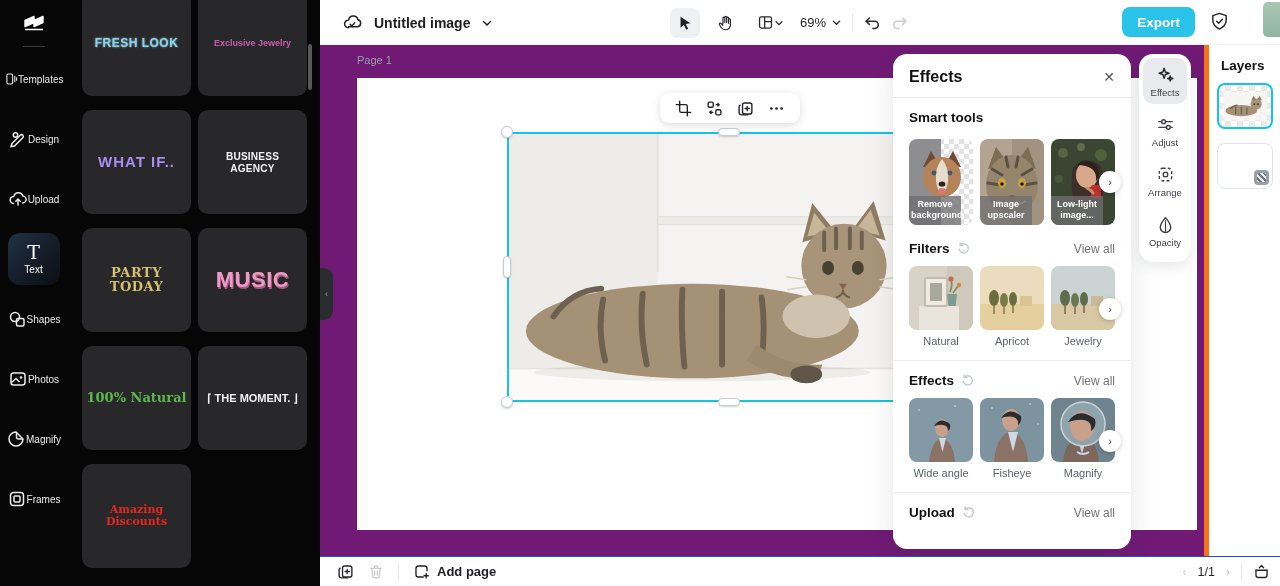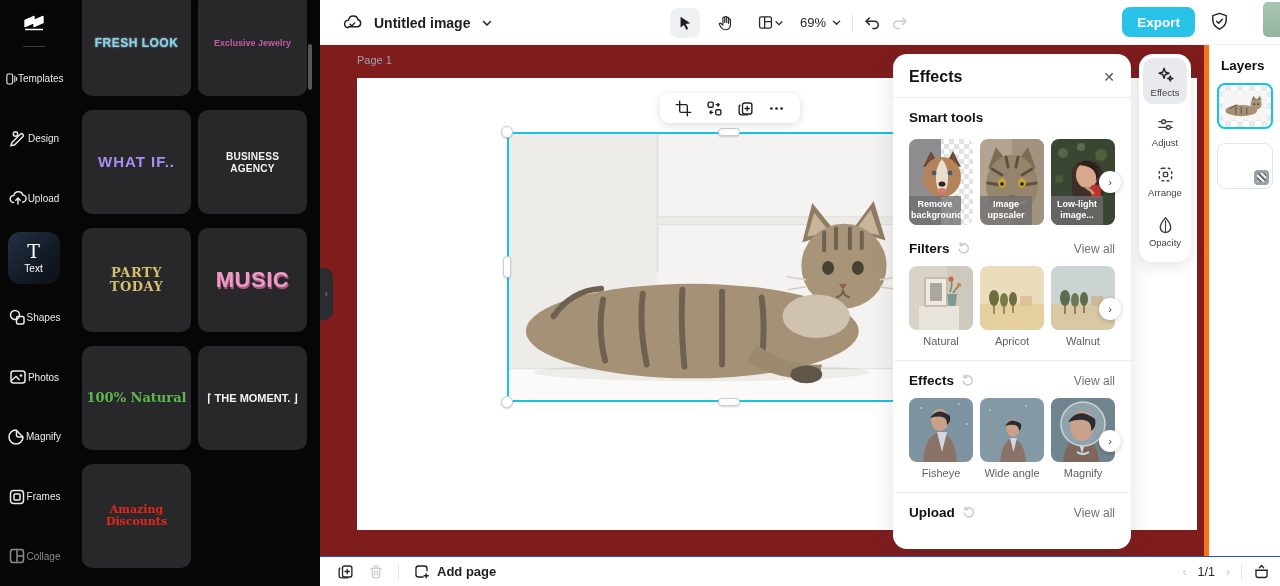--- a/index.html
+++ b/index.html
@@ -64,21 +64,21 @@
   .tb-zoom { display:flex; align-items:center; gap:5px; font-size:13px; color:#26272b; cursor:pointer; }
   .tb-divider { width:1px; height:18px; background:#e7e7ea; }
   #export-btn { position:absolute; right:85px; top:7px; height:30px; padding:0 15px; border:none;
     border-radius:8px; color:#fff; font-size:13.5px; font-weight:700; cursor:pointer;
     font-family:"Liberation Sans",sans-serif; }
   #shield-btn { position:absolute; right:50px; top:11px; cursor:pointer; color:#222; }
   #avatar-corner { position:absolute; right:0; top:2px; width:17px; height:35px;
     background:linear-gradient(180deg,#a8c6b4,#90b4a0); border-radius:5px 0 0 5px; }
 
   
-  #canvas-area { left:320px; top:45px; width:884px; height:511px; background:#7f1d1d; z-index:1;padding-left:25px; }
+  #canvas-area { left:320px; top:45px; width:884px; height:511px; background:#701a75; z-index:1;padding-left:25px; }
   #page-label { position:absolute; left:37px; top:9px; font-size:11px; color:#9ba0a8; }
   #page-rect { position:absolute; left:37px; top:33px; width:840px; height:452px; background:#fff; }
   #selection { position:absolute; left:187px; top:87px; width:444px; height:270px;
     border:2px solid #14c3e6; z-index:2; }
   #selection svg { width:100%; height:100%; }
   .handle { position:absolute; background:#fff; border:1px solid #c3cdd2; box-shadow:0 1px 2px rgba(0,0,0,.18); z-index:3; }
   .h-circle { width:12px; height:12px; border-radius:50%; }
   .h-pill-h { width:22px; height:8px; border-radius:4px; }
   .h-pill-v { width:8px; height:22px; border-radius:4px; }
   #rotate-handle { position:absolute; left:703px; top:375px; width:28px; height:28px; border-radius:50%;
@@ -216,28 +216,20 @@
         </svg>
       <span class="lbl">Magnify</span>
     </div>
     <div class="nav-item">
       <svg width="20" height="20" viewBox="0 0 20 20" fill="none" stroke-width="1.5">
           <rect x="3.5" y="3.5" width="13" height="13" rx="3"></rect>
           <rect x="7" y="7" width="6" height="6" rx="1"></rect>
         </svg>
       <span class="lbl">Frames</span>
     </div>
-    <div class="nav-item dim">
-      <svg width="20" height="20" viewBox="0 0 20 20" fill="none" stroke-width="1.5">
-          <rect x="3.5" y="3.5" width="13" height="13" rx="2.5"></rect>
-          <path d="M10 3.5v13"></path>
-          <path d="M10 10h6.5"></path>
-        </svg>
-      <span class="lbl">Collage</span>
-    </div>
   </div>
 
   <div id="template-panel" class="abs">
     <div id="template-grid">
       <div class="tpl-card">
           <span class="tpl-fresh" style="color: rgb(125, 215, 243);">FRESH LOOK</span>
         </div>
       <div class="tpl-card">
           <span class="tpl-jewel" style="color: rgb(194, 92, 168);">Exclusive Jewelry</span>
         </div>
@@ -527,65 +519,65 @@
             <svg width="64" height="64" viewBox="0 0 64 64">
           <rect width="64" height="64" fill="#ccd4d3"></rect>
               <rect y="38" width="64" height="26" fill="#d8c8a4"></rect>
           <rect x="40" y="30" width="12" height="10" fill="#cbbb94"></rect>
           <ellipse cx="14" cy="32" rx="5" ry="8" fill="#5f6b4a"></ellipse>
               <ellipse cx="24" cy="34" rx="4" ry="7" fill="#6c7852"></ellipse>
               <ellipse cx="33" cy="33" rx="4" ry="7" fill="#5f6b4a"></ellipse>
           <path d="M14 40 v8 M24 41 v7 M33 40 v7" stroke="#7d7050" stroke-width="1.6"></path>
         </svg>
           </div>
-        <div class="thumb-label">Walnut</div>
+        <div class="thumb-label">Jewelry</div>
       </div>
       <span class="chev-btn for-labels">›</span>
     </div>
     <div class="ep-hr" style="margin-top:13px;"></div>
 
     <div class="sec-head">
       <span class="sec-title">Effects</span>
       <span class="reset-ico">
         <svg width="13" height="13" viewBox="0 0 14 14" fill="none" stroke="currentColor" stroke-width="1.5" stroke-linecap="round">
             <path d="M3.5 3.5 a5 5 0 1 1 -1.2 4.2"></path>
             <path d="M3.5 1 v2.8 h2.8"></path>
           </svg>
       </span>
       <span class="view-all">View all</span>
     </div>
     <div class="thumb-row">
+      <div class="thumb-item">
+        <div class="thumb-img">
+            <svg width="64" height="64" viewBox="0 0 64 64">
+          <rect width="64" height="64" fill="#8399a5"></rect>
+          <circle cx="10" cy="12" r="1" fill="#b8c6ce"></circle>
+              <circle cx="46" cy="8" r="1" fill="#b8c6ce"></circle>
+          <path d="M20 64 q2 -20 12 -24 q12 2 14 24Z" fill="#8a7266"></path>
+          <path d="M30 40 l3.5 14 l3.5 -14 Z" fill="#cfd6e4"></path>
+          <ellipse cx="33" cy="30" rx="7" ry="9" fill="#c9a08a"></ellipse>
+          <path d="M25 28 q6 -10 16 -2 q1 5 -2 7 q0 -9 -14 -5Z" fill="#2c2c30"></path>
+        </svg>
+          </div>
+        <div class="thumb-label">Wide angle</div>
+      </div>
       <div class="thumb-item">
         <div class="thumb-img">
             <svg width="64" height="64" viewBox="0 0 64 64">
           <rect width="64" height="64" fill="#7d93a0"></rect>
           <circle cx="12" cy="10" r="1" fill="#b8c6ce"></circle>
               <circle cx="50" cy="6" r="1" fill="#b8c6ce"></circle>
               <circle cx="58" cy="26" r="1" fill="#b8c6ce"></circle>
           <path d="M14 64 q2 -26 16 -30 q16 2 18 30Z" fill="#8a7266"></path>
           <path d="M28 34 l5 20 l5 -20 Z" fill="#cfd6e4"></path>
           <ellipse cx="31" cy="22" rx="9" ry="11" fill="#c9a08a"></ellipse>
           <path d="M21 20 q8 -12 20 -2 q1 6 -3 9 q1 -12 -17 -7Z" fill="#2c2c30"></path>
         </svg>
           </div>
         <div class="thumb-label">Fisheye</div>
-      </div>
-      <div class="thumb-item">
-        <div class="thumb-img">
-            <svg width="64" height="64" viewBox="0 0 64 64">
-          <rect width="64" height="64" fill="#8399a5"></rect>
-          <circle cx="10" cy="12" r="1" fill="#b8c6ce"></circle>
-              <circle cx="46" cy="8" r="1" fill="#b8c6ce"></circle>
-          <path d="M20 64 q2 -20 12 -24 q12 2 14 24Z" fill="#8a7266"></path>
-          <path d="M30 40 l3.5 14 l3.5 -14 Z" fill="#cfd6e4"></path>
-          <ellipse cx="33" cy="30" rx="7" ry="9" fill="#c9a08a"></ellipse>
-          <path d="M25 28 q6 -10 16 -2 q1 5 -2 7 q0 -9 -14 -5Z" fill="#2c2c30"></path>
-        </svg>
-          </div>
-        <div class="thumb-label">Wide angle</div>
       </div>
       <div class="thumb-item">
         <div class="thumb-img">
             <svg width="64" height="64" viewBox="0 0 64 64">
           <rect width="64" height="64" fill="#70848f"></rect>
           <path d="M12 64 q2 -22 18 -26 q16 2 18 26Z" fill="#7d675c"></path>
           <path d="M26 38 l5 18 l5 -18Z" fill="#cfd6e4"></path>
           <circle cx="32" cy="26" r="22" fill="#8fa3ad" stroke="#c9d3d8" stroke-width="1.5"></circle>
           <ellipse cx="31" cy="28" rx="12" ry="15" fill="#c9a08a"></ellipse>
           <path d="M17 24 q10 -16 27 -3 q2 8 -4 12 q2 -16 -23 -9Z" fill="#2c2c30"></path>

